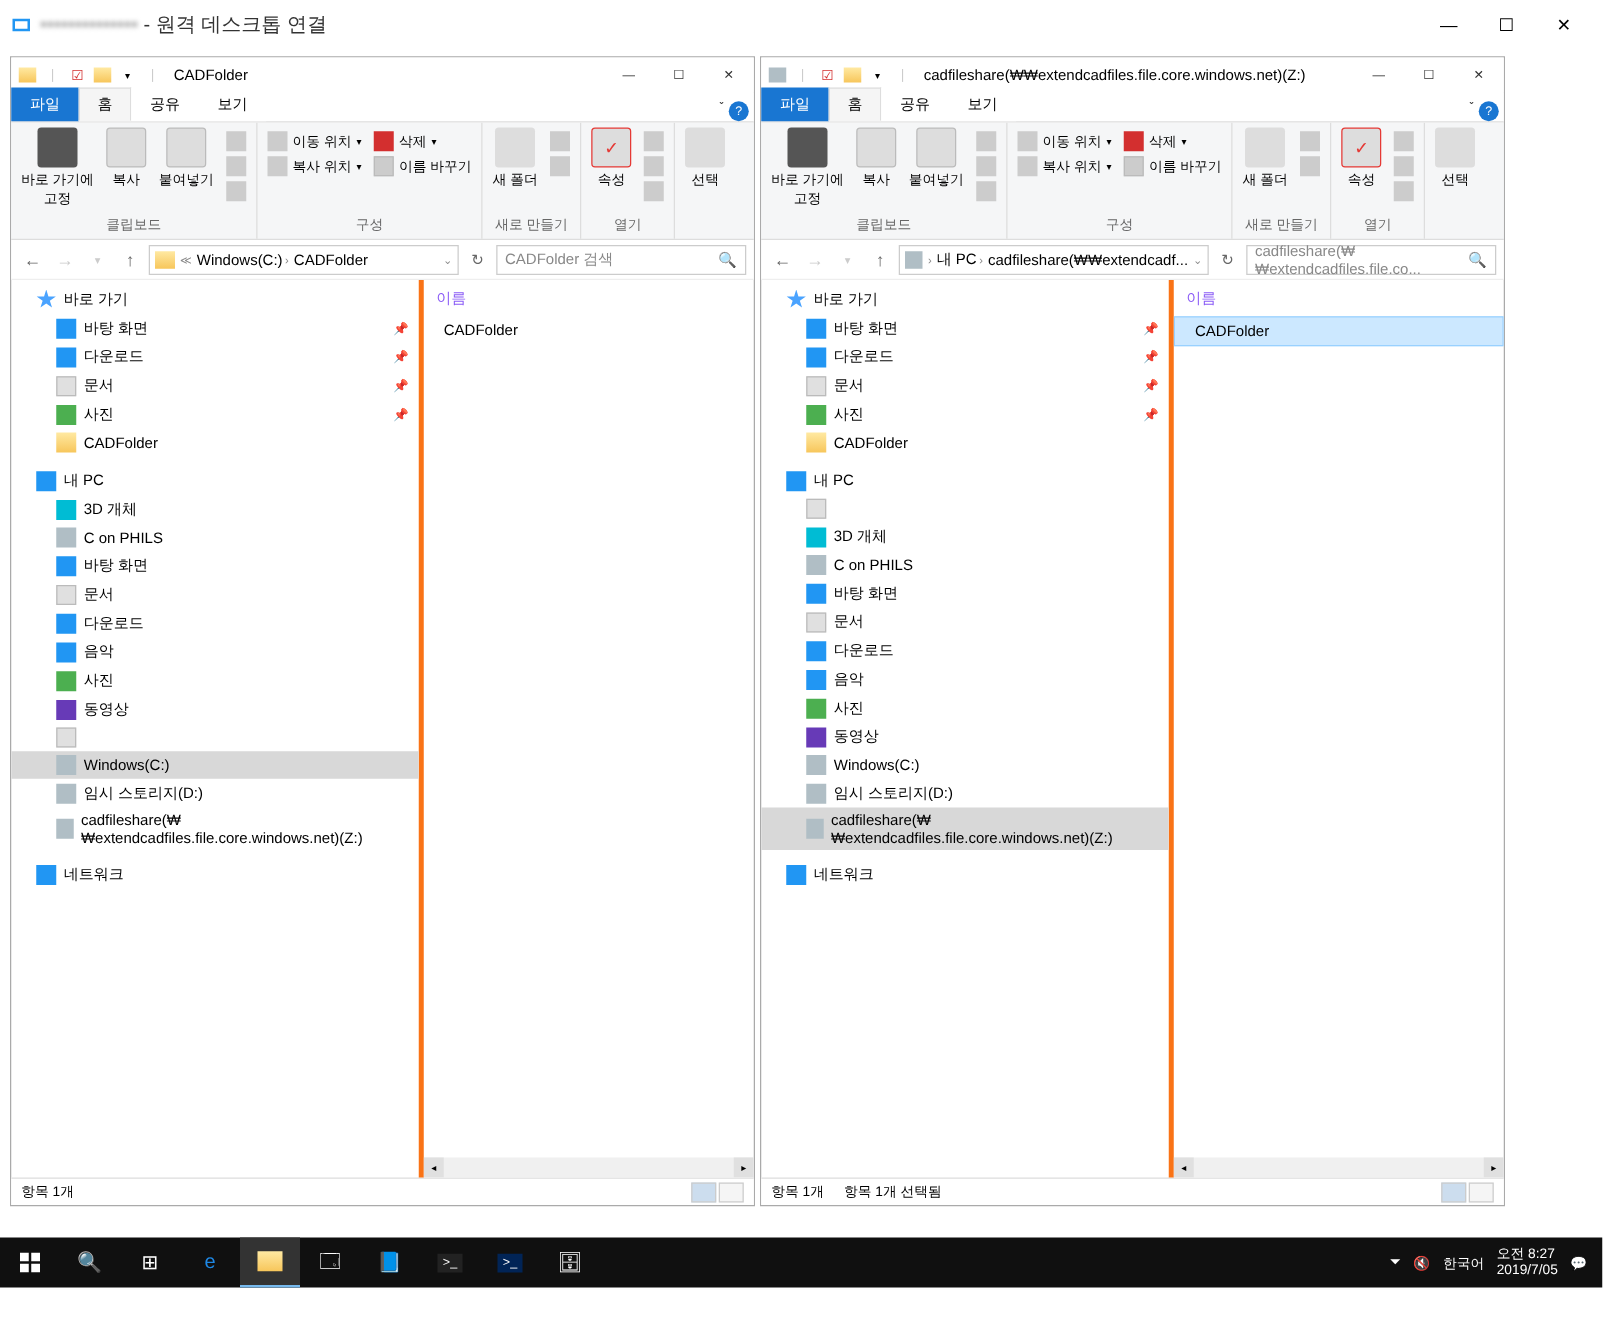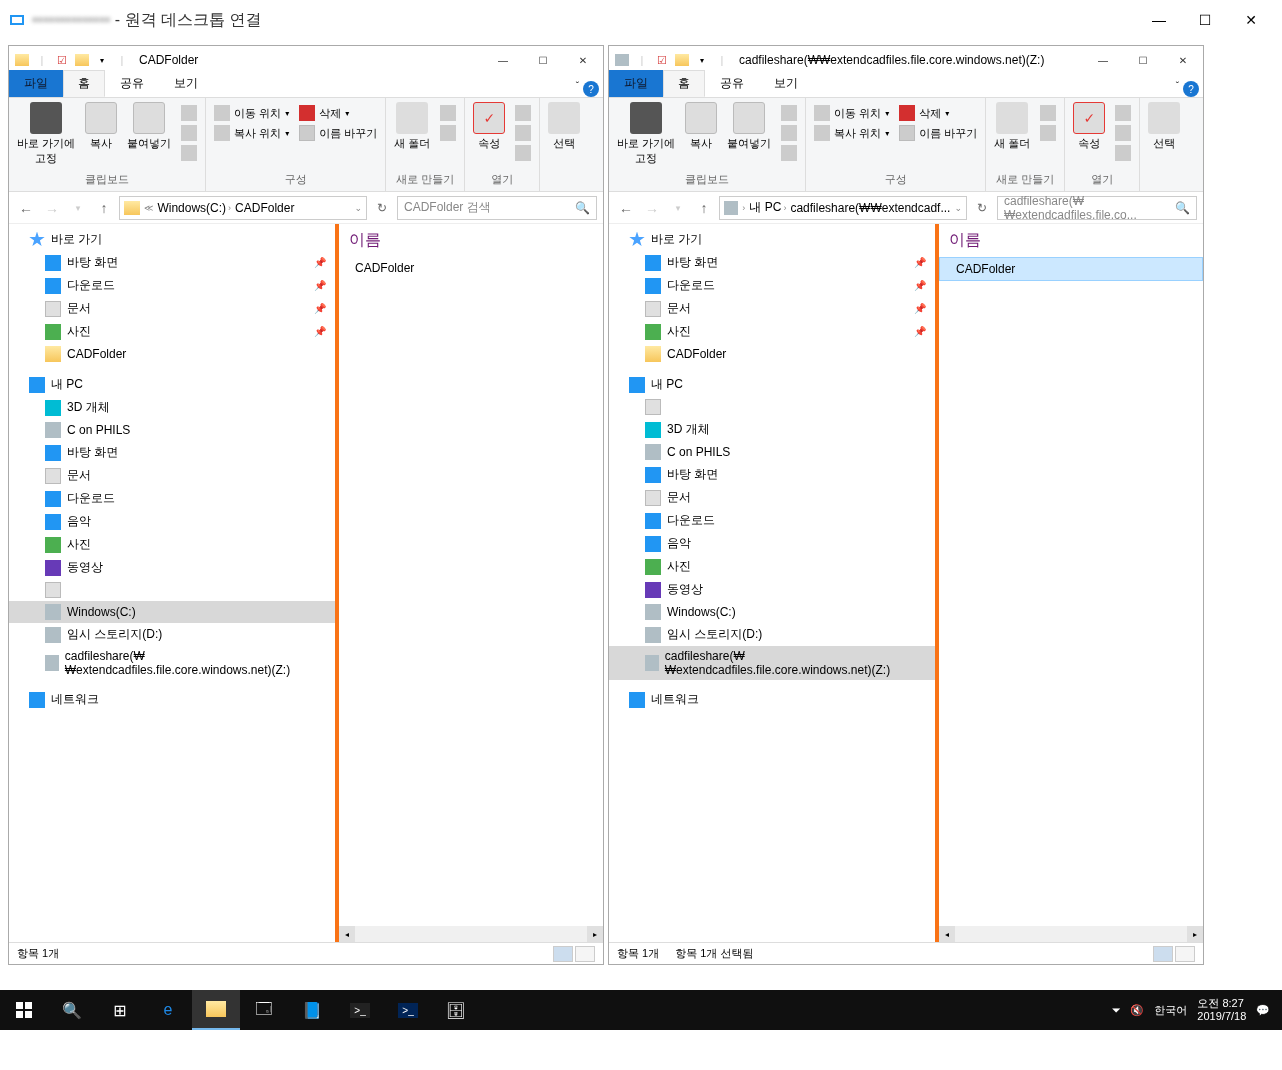--- a/index.html
+++ b/index.html
@@ -19,21 +19,21 @@
 
 .titlebar { height: 28px; display: flex; align-items: center; background: #fff; padding-left: 4px; }
 .titlebar .icons { display: flex; gap: 2px; align-items: center; }
 .titlebar .mini-icon { width: 18px; height: 18px; display: flex; align-items: center; justify-content: center; font-size: 11px; }
 .titlebar .wtitle { margin-left: 8px; font-size: 12px; }
 .titlebar .wbtns { margin-left: auto; display: flex; }
 .titlebar .wbtns div { width: 40px; height: 24px; display: flex; align-items: center; justify-content: center; font-size: 10px; color: #333; }
 
 .tabs { height: 24px; display: flex; align-items: flex-end; background: #fff; border-bottom: 1px solid #ddd; position: relative; }
 .tabs .ftab { padding: 4px 14px; font-size: 12px; background: #fff; border: 1px solid transparent; }
-.tabs .ftab.blue { background: #1976d2; color: #0f172a; }
+.tabs .ftab.blue { background: #1976d2; color: #ffffff; }
 .tabs .ftab.active { background: #f5f5f5; border: 1px solid #ddd; border-bottom-color: #f5f5f5; }
 .tabs .collapse { margin-left: auto; margin-right: 4px; display: flex; gap: 4px; }
 .tabs .help { width: 16px; height: 16px; border-radius: 50%; background: #1976d2; color: #fff; display: flex; align-items: center; justify-content: center; font-size: 10px; }
 
 .ribbon { height: 94px; background: #f5f6f7; border-bottom: 1px solid #ddd; display: flex; }
 .rgroup { border-right: 1px solid #ddd; display: flex; flex-direction: column; padding: 2px 4px; }
 .rgroup .items { display: flex; flex: 1; align-items: flex-start; gap: 2px; }
 .rgroup .glabel { text-align: center; font-size: 11px; color: #666; padding-bottom: 2px; }
 .rbtn { display: flex; flex-direction: column; align-items: center; padding: 2px 4px; font-size: 11px; }
 .rbtn .ricon { width: 32px; height: 32px; margin-bottom: 2px; background: #ddd; border-radius: 3px; }
@@ -52,21 +52,21 @@
 .body { display: flex; height: calc(100% - 28px - 24px - 94px - 32px - 22px); }
 .nav { width: 330px; border-right: 4px solid #f97316; overflow: auto; padding: 4px 0; }
 .nav-item { display: flex; align-items: center; padding: 3px 8px 3px 20px; font-size: 12px; gap: 6px; position: relative; }
 .nav-item.sub { padding-left: 36px; }
 .nav-item.selected { background: #d8d8d8; }
 .nav-item .pin { margin-left: auto; color: #999; font-size: 10px; }
 .nav-item .nicon { width: 16px; height: 16px; display: inline-block; }
 .nav-sep { height: 8px; }
 
 .content { flex: 1; position: relative; overflow: hidden; }
-.content .colhdr { padding: 6px 10px; font-size: 16px; color: #701a75; }
+.content .colhdr { padding: 6px 10px; font-size: 12px; color: #8b5cf6; }
 .content .row { display: flex; align-items: center; padding: 4px 10px; font-size: 12px; gap: 6px; }
 .content .row.selected { background: #cce8ff; border: 1px solid #99d1ff; }
 .content .scrollbar { position: absolute; bottom: 0; left: 0; right: 0; height: 16px; background: #f0f0f0; display: flex; }
 .content .scrollbar .arrow { width: 16px; background: #e0e0e0; display: flex; align-items: center; justify-content: center; font-size: 8px; }
 
 .statusbar { height: 22px; border-top: 1px solid #ddd; display: flex; align-items: center; padding: 0 8px; font-size: 11px; gap: 16px; background: #fff; }
 .statusbar .viewbtns { margin-left: auto; display: flex; gap: 2px; }
 .statusbar .viewbtns div { width: 20px; height: 16px; border: 1px solid #ccc; background: #f5f5f5; }
 .statusbar .viewbtns div.active { background: #cde; }
 
@@ -688,19 +688,19 @@
   <div class="tbtn">
         <span style="background:#012456;color:#fff;padding:2px 4px;font-size:10px">&gt;_</span>
       </div>
   <div class="tbtn">🗄</div>
   <div class="tray">
     <span>⏷</span>
     <span>🔇</span>
     <span>한국어</span>
     <div class="clock">
       <div>오전 8:27</div>
-      <div>2019/7/18</div>
+      <div>2019/7/05</div>
     </div>
     <span>💬</span>
   </div>
 </div>
 
 </div>
 
 </body></html>

